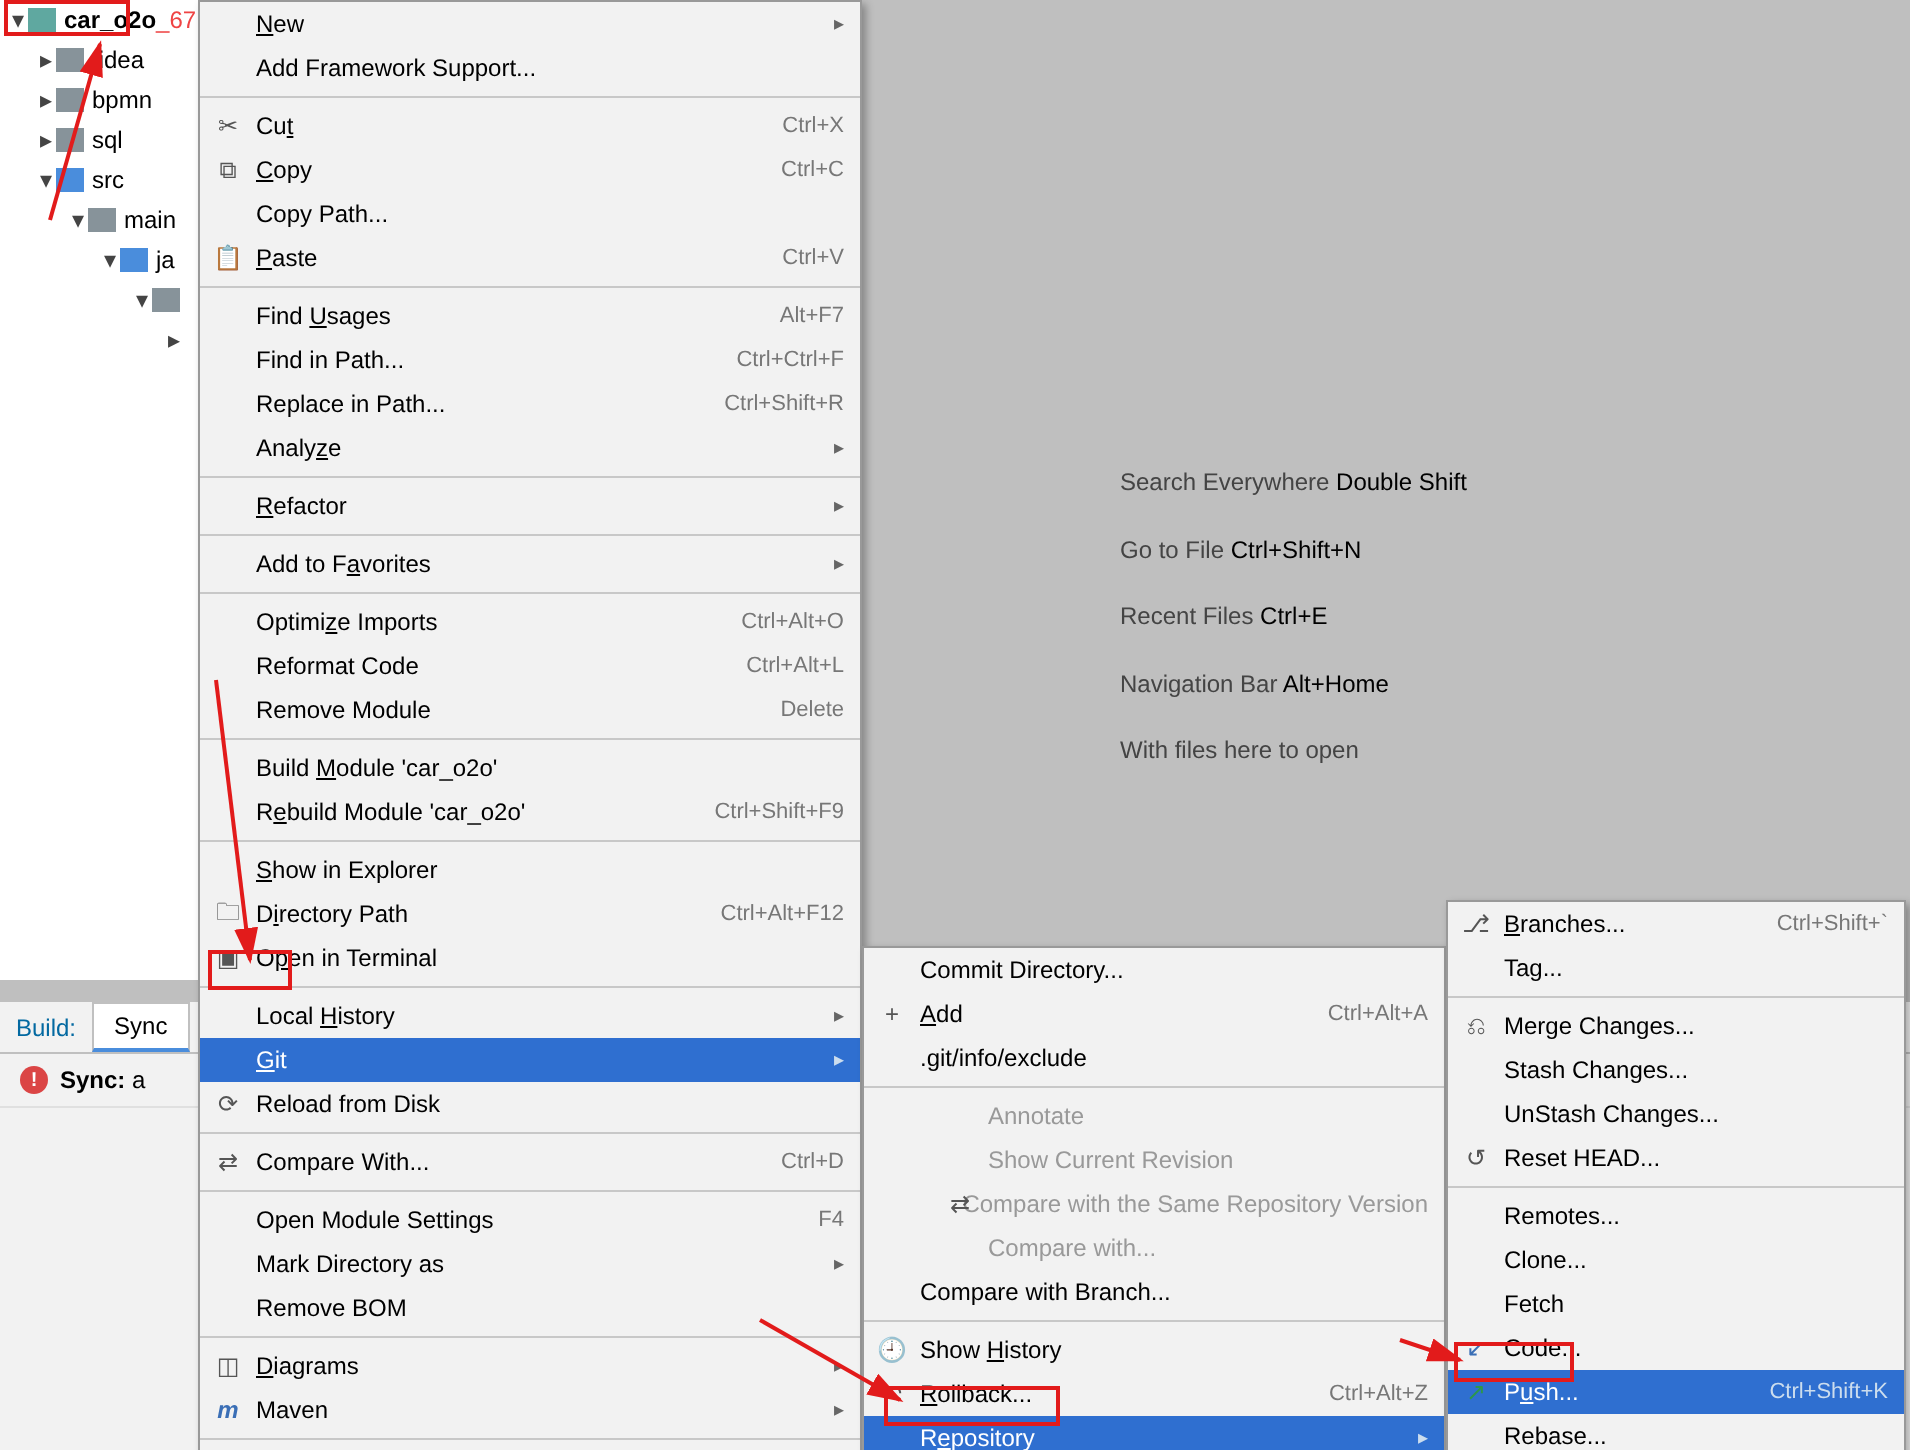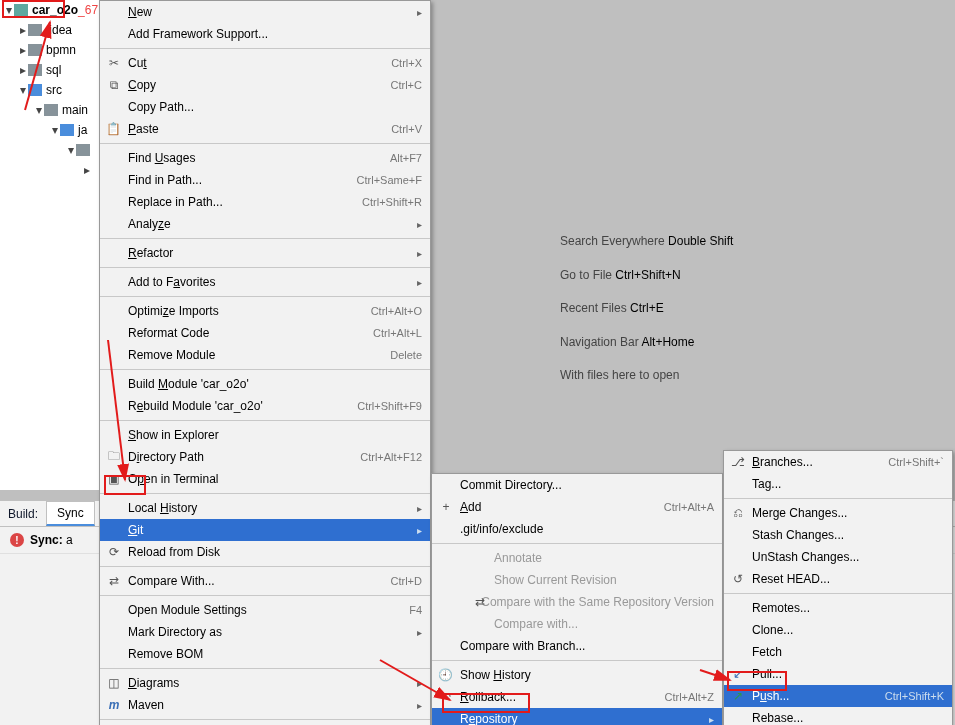--- a/index.html
+++ b/index.html
@@ -9,21 +9,21 @@
 .tree-row { display: flex; align-items: center; height: 20px; padding-left: 4px; color: #000; }
 .tree-row .arrow { width: 10px; text-align: center; color: #444; }
 .tree-row .folder { width: 14px; height: 12px; background: #87939a; margin-right: 4px; }
 .tree-row .folder.blue { background: #4a8ddc; }
 .tree-row .folder.teal { background: #5fa8a0; }
 .tree-row.selected { background: #fff; }
 .hints { position: absolute; left: 560px; top: 225px; color: #444; line-height: 2.8; font-size: 13px; }
 .hints .lnk { color: #000000; }
 .bottom-panel { position: absolute; left: 0; bottom: 0; width: 955px; height: 225px; background: #f2f2f2; border-top: 1px solid #c0c0c0; }
 .tabbar { display: flex; align-items: center; height: 26px; border-bottom: 1px solid #c0c0c0; font-size: 12px; }
-.tabbar .lbl { padding: 0 8px; color: #0f172a; }
+.tabbar .lbl { padding: 0 8px; color: #0369a1; }
 .tabbar .tab { padding: 4px 10px; border: 1px solid #c0c0c0; border-bottom: 2px solid #4a8ddc; background: #fff; }
 .sync-row { display: flex; align-items: center; padding: 6px 10px; border-bottom: 1px solid #e0e0e0; }
 .sync-row .err { width: 14px; height: 14px; border-radius: 50%; background: #db4545; margin-right: 6px; display: flex; align-items: center; justify-content: center; color: #fff; font-weight: bold; font-size: 10px; }
 .menu { position: absolute; background: #f2f2f2; border: 1px solid #999; box-shadow: 2px 2px 4px rgba(0,0,0,.3); }
 .menu-item { display: flex; align-items: center; height: 22px; padding: 0 8px 0 28px; position: relative; color: #000; white-space: nowrap; justify-content: flex-end; }
 .menu-item.sel { background: #2f6fd0; color: #fff; }
 .menu-item.disabled { color: #999; margin-left: 34px; }
 .menu-item .txt { flex: 1; }
 .menu-item .sc { color: #777; padding-left: 20px; font-size: 11px; }
 .menu-item.sel .sc { color: #cde; }
@@ -132,21 +132,21 @@
       <span class="txt"><span class="u">P</span>aste</span>
       <span class="sc">Ctrl+V</span>
     </div>
   <div class="sep"></div>
   <div class="menu-item">
       <span class="txt">Find <span class="u">U</span>sages</span>
       <span class="sc">Alt+F7</span>
     </div>
   <div class="menu-item">
       <span class="txt">Find in Path...</span>
-      <span class="sc">Ctrl+Same+F</span>
+      <span class="sc">Ctrl+Ctrl+F</span>
     </div>
   <div class="menu-item">
       <span class="txt">Replace in Path...</span>
       <span class="sc">Ctrl+Shift+R</span>
     </div>
   <div class="menu-item">
       <span class="txt">Analy<span class="u">z</span>e</span>
       <span class="sub">▸</span>
     </div>
   <div class="sep"></div>
@@ -314,21 +314,21 @@
       <span class="txt">Remotes...</span>
     </div>
   <div class="menu-item">
       <span class="txt">Clone...</span>
     </div>
   <div class="menu-item">
       <span class="txt">Fetch</span>
     </div>
   <div class="menu-item">
       <span class="ico" style="color:#3b6fb6;">↙</span>
-      <span class="txt">Pull...</span>
+      <span class="txt">Code...</span>
     </div>
   <div class="menu-item sel">
       <span class="ico" style="color:#2c974b;">↗</span>
       <span class="txt">P<span class="u">u</span>sh...</span>
       <span class="sc">Ctrl+Shift+K</span>
     </div>
   <div class="menu-item">
       <span class="txt">Rebase...</span>
     </div>
 </div>

